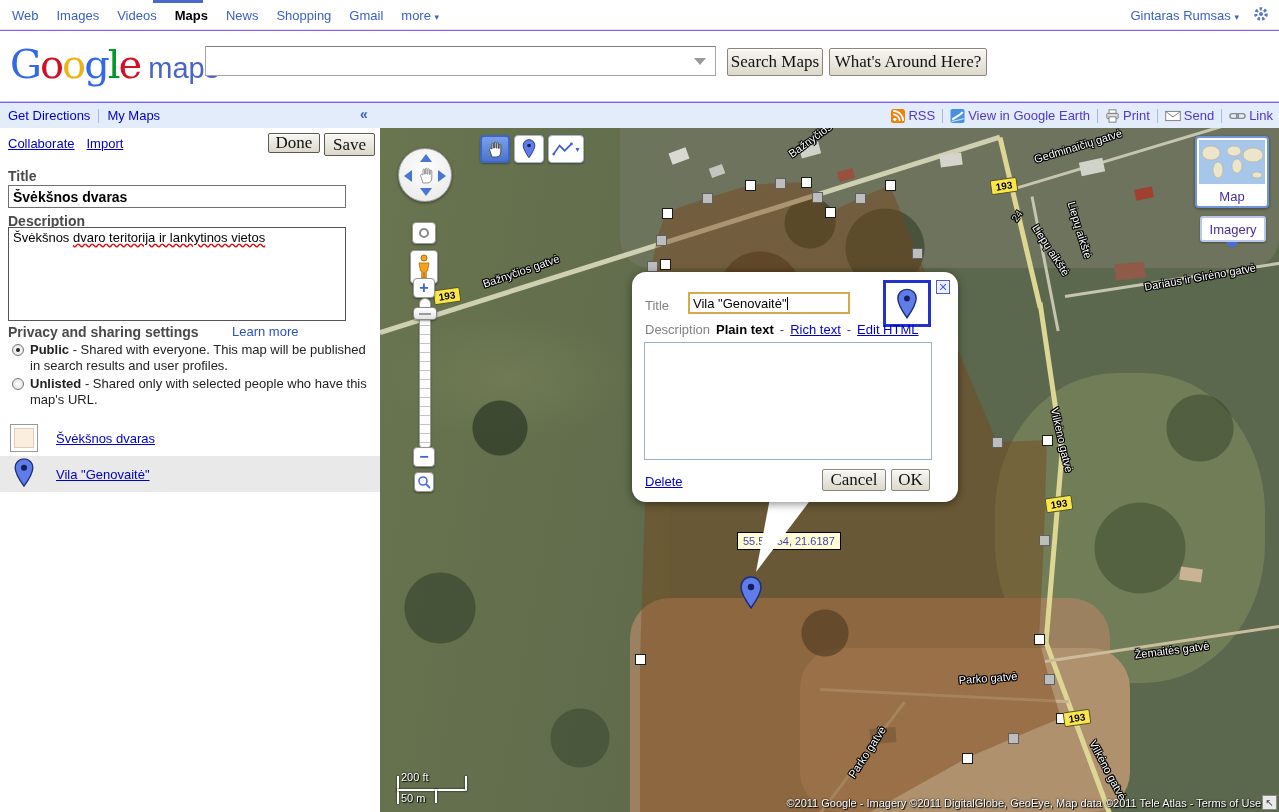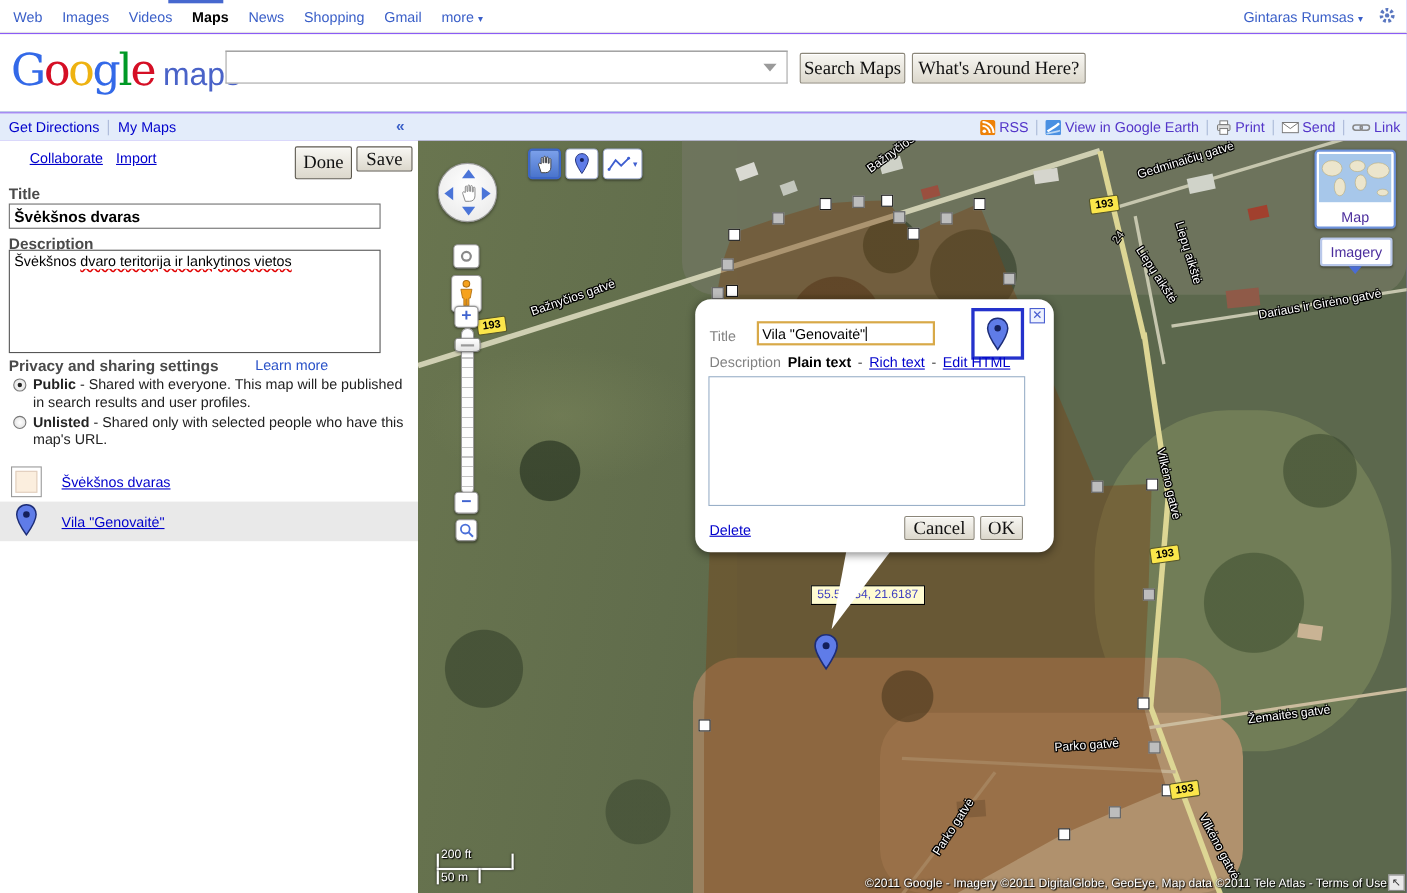--- a/index.html
+++ b/index.html
@@ -32,22 +32,22 @@
   .strip-tabs a { color:#0000cc; text-decoration:none; cursor:pointer; }
   .strip-sep { width:1px; height:14px; background:#aab8d8; }
   .collapse { position:absolute; left:360px; top:3px; color:#3a5fc8; font-size:14px; font-weight:bold; cursor:pointer; }
   .maplinks { position:absolute; right:6px; top:0; height:25px; display:flex; align-items:center; gap:7px; }
   .maplink { display:flex; align-items:center; gap:3px; color:#5436c9; cursor:pointer; }
   .maplink u { text-decoration:none; }
 
   
   .sidebar { position:absolute; left:0; top:128px; width:380px; height:684px; background:#fff; font-size:13px; }
   .lnk { color:#0000cc; text-decoration:underline; cursor:pointer; }
-  .collab-row { position:absolute; left:8px; top:8px; display:flex; gap:12px;margin-left:19px; }
-  .btn-done { position:absolute; left:268px; top:5px; width:52px; height:30px; border-color:#5d594f; }
+  .collab-row { position:absolute; left:8px; top:8px; display:flex; gap:12px; }
+  .btn-done { position:absolute; left:268px; top:5px; width:52px; height:20px; border-color:#5d594f; }
   .btn-save { position:absolute; left:324px; top:5px; width:51px; height:23px; border-color:#5d594f; }
   .lbl { position:absolute; left:8px; font-weight:bold; color:#4a4a4a; font-size:14px; }
   .title-input { position:absolute; left:8px; top:57px; width:338px; height:23px; border:1px solid #707070; font-weight:bold; font-size:14px; padding:0 4px; color:#000; font-family:"Liberation Sans",sans-serif; }
   .desc-box { position:absolute; left:8px; top:99px; width:338px; height:94px; border:1px solid #565656; background:#fff; font-size:13px; padding:2px 4px; line-height:15px; }
   .squig { text-decoration:underline; text-decoration-style:wavy; text-decoration-color:#e00000; }
   .learnmore { position:absolute; left:232px; top:196px; color:#2a52c8; cursor:pointer; }
   .radio-row { position:absolute; left:12px; width:356px; display:flex; }
   .radio { width:12px; height:12px; border:1px solid #777; border-radius:50%; background:radial-gradient(#fff,#dcdcdc); margin:2px 6px 0 0; flex:none; position:relative; }
   .radio.sel::after { content:""; position:absolute; left:3px; top:3px; width:4px; height:4px; border-radius:50%; background:#222; }
   .radio-text { line-height:16px; color:#222; }

